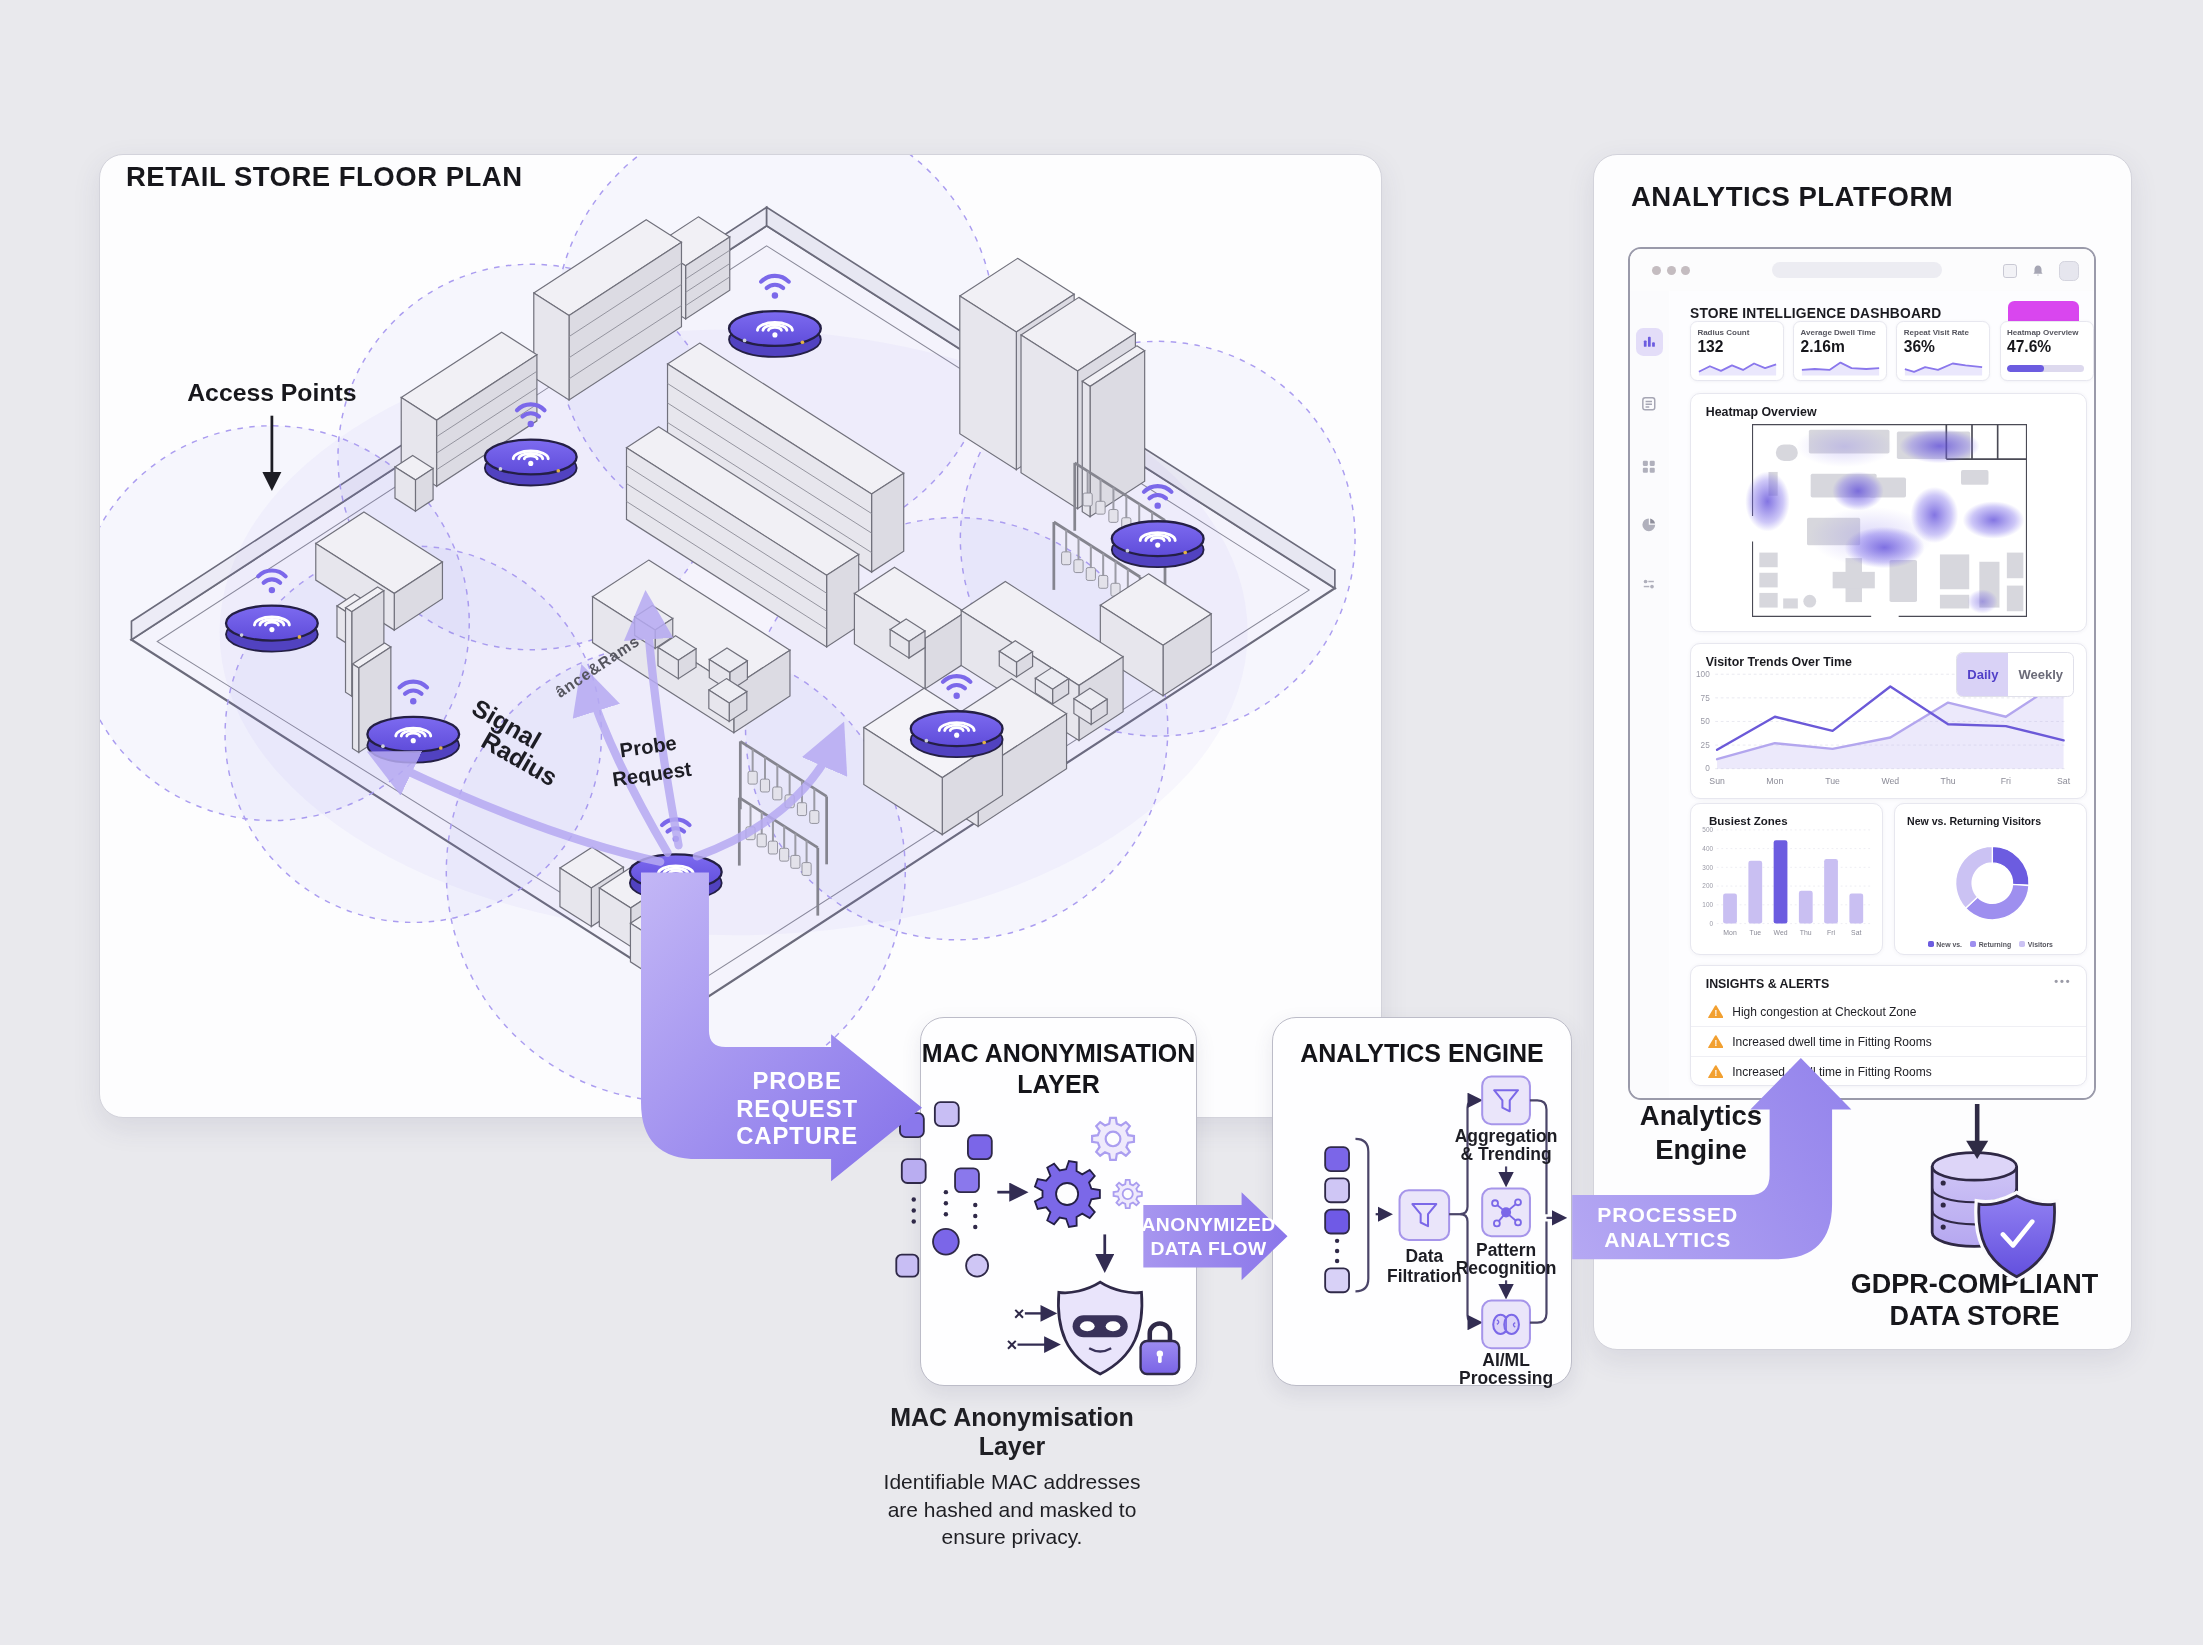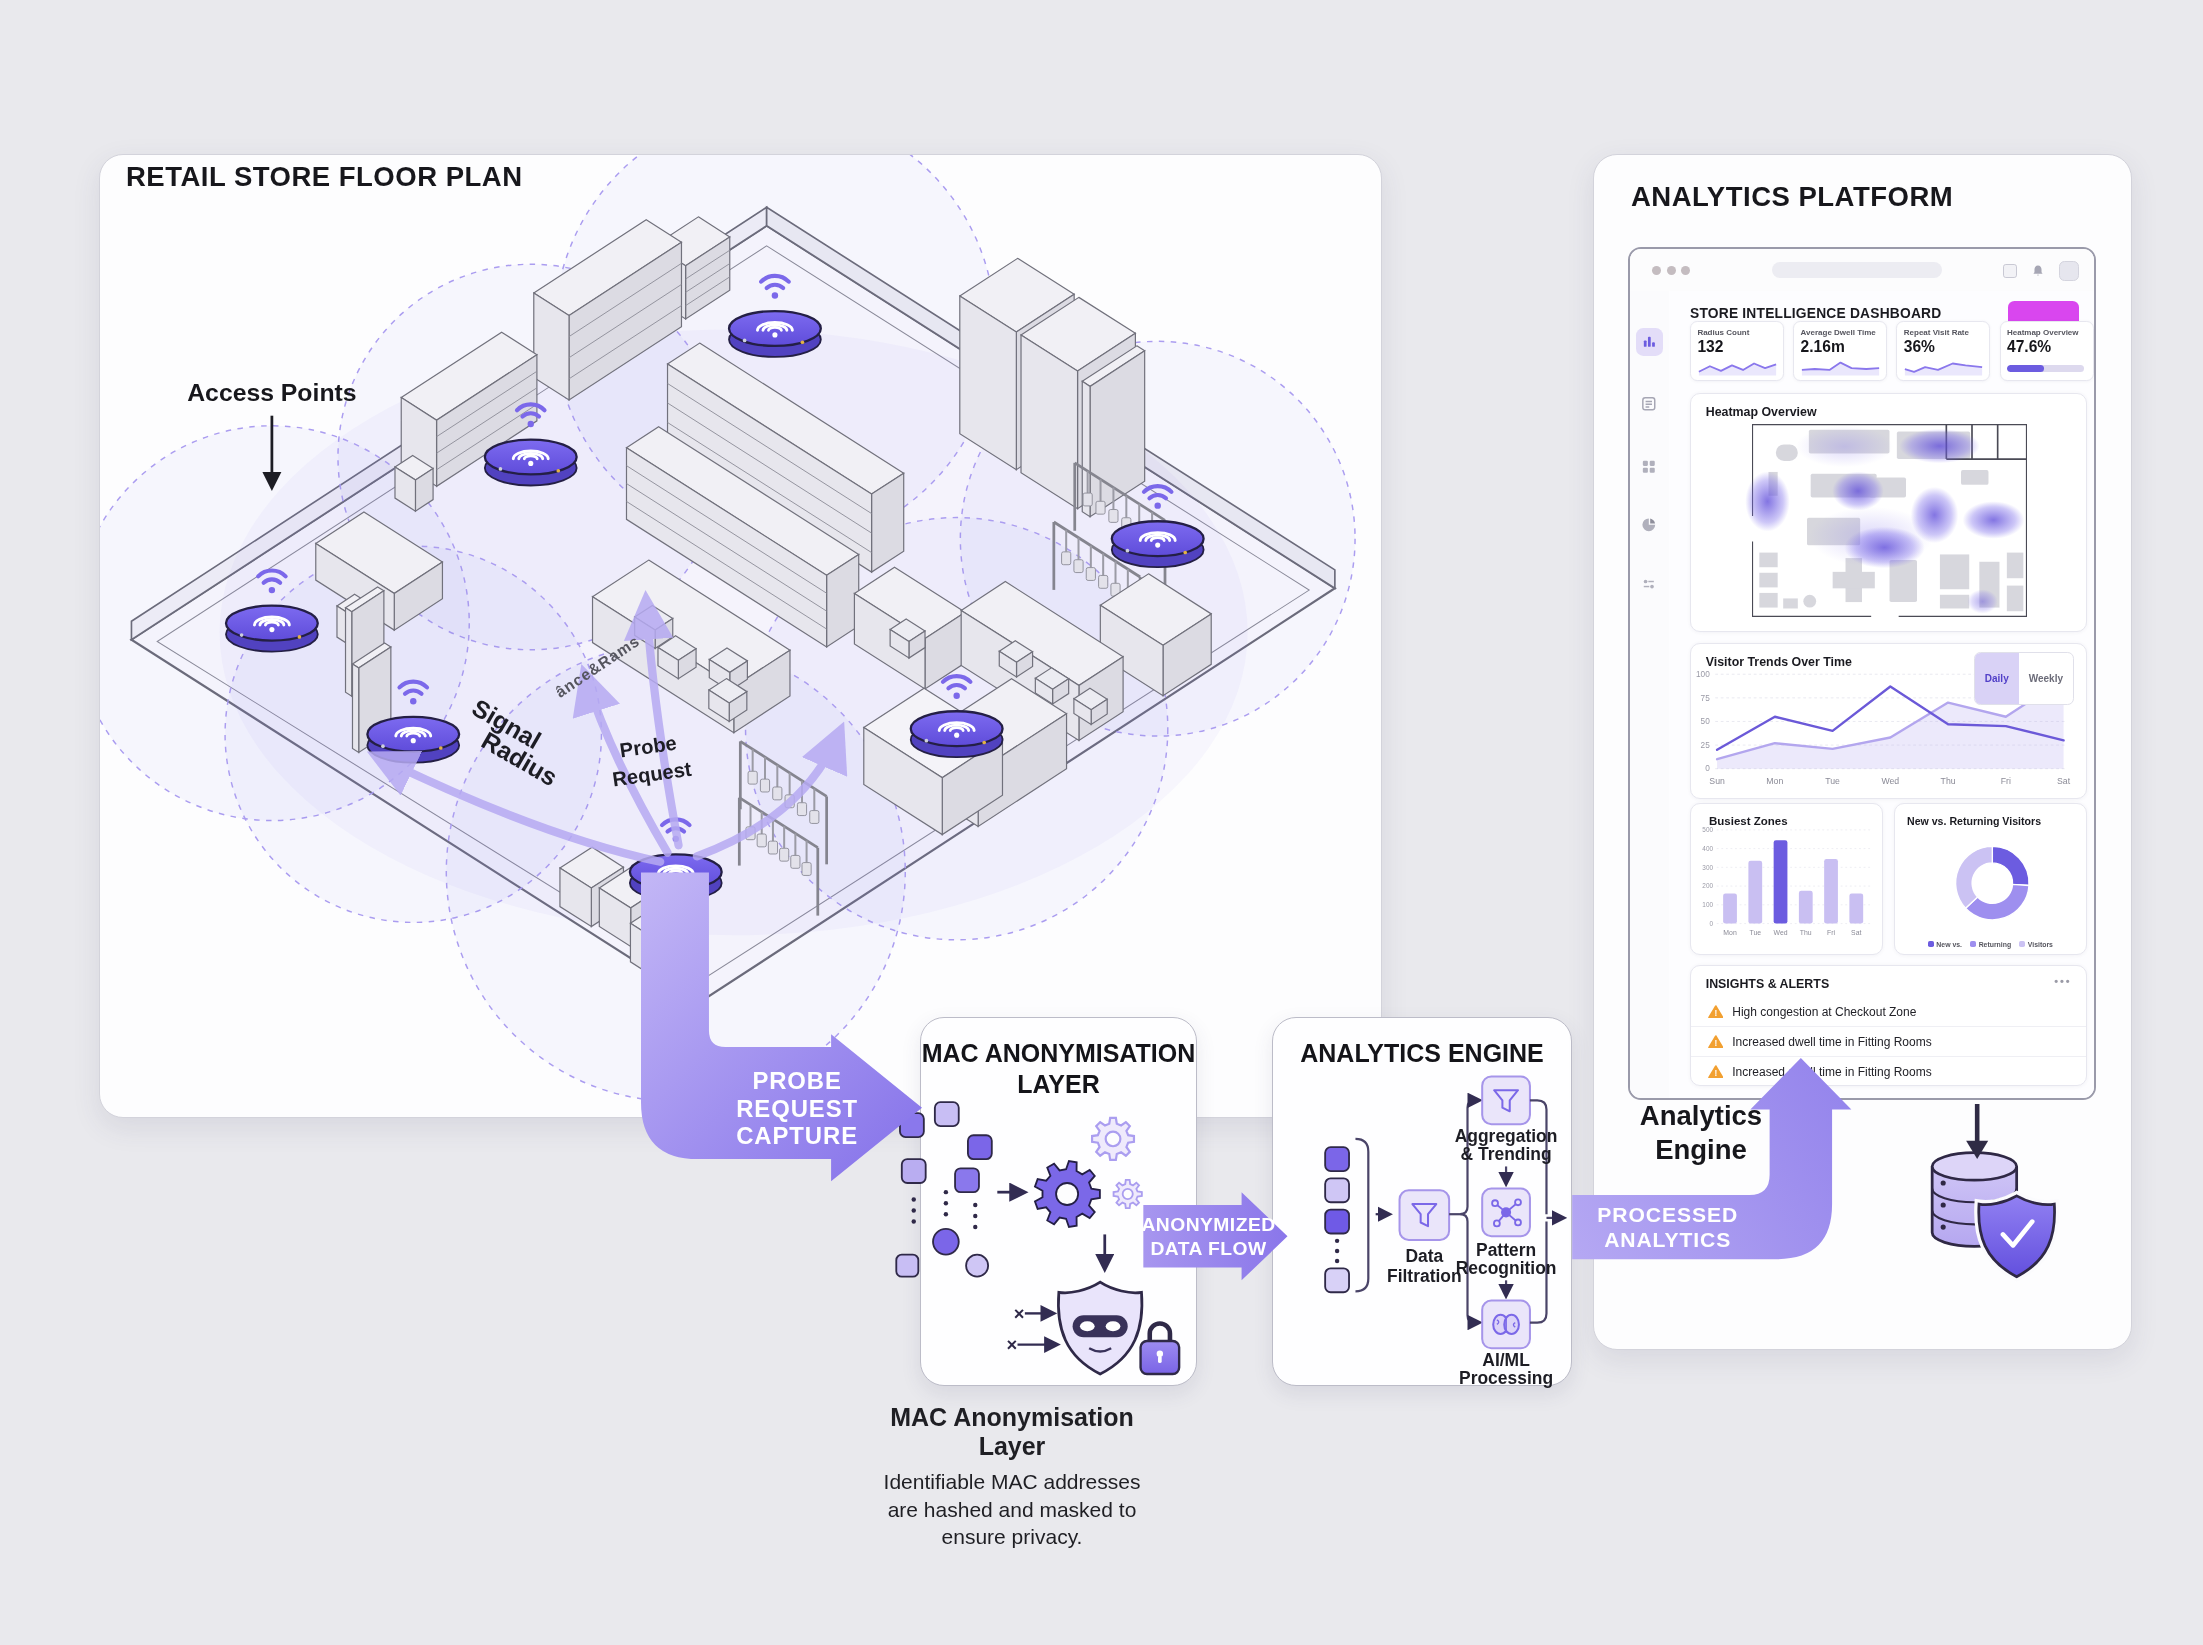--- a/index.html
+++ b/index.html
@@ -49,21 +49,21 @@
   .pbar{position:absolute;left:6.4px;bottom:8.3px;width:77px;height:6.4px;border-radius:3.7px;background:#ddd9ee;overflow:hidden;}
   .pbar i{display:block;height:100%;background:#6c5ce0;border-radius:3.7px;}
   .card{position:absolute;background:#fff;border:1.4px solid #e7e7ef;border-radius:10px;box-shadow:0 0.9px 3.7px rgba(60,60,90,.05);}
   .card .c-title{position:absolute;left:14.7px;top:11px;font-size:12.4px;font-weight:700;color:#1a1a20;z-index:3;}
   .hm-card{left:21px;top:102px;width:395px;height:237px;}
   .hm-map{position:absolute;left:61px;top:30px;width:275px;height:193px;}
   .blob{position:absolute;border-radius:50%;background:radial-gradient(closest-side,rgba(96,78,218,.78),rgba(124,108,235,.38) 55%,rgba(150,138,240,0) 78%);}
   .blob.soft{background:radial-gradient(closest-side,rgba(140,126,238,.30),rgba(150,138,240,0) 75%);}
   .tr-card{left:21px;top:352px;width:395px;height:154px;}
   .toggle{position:absolute;right:12px;top:8.3px;display:flex;border:1.1px solid #e0e0ea;border-radius:6.4px;overflow:hidden;z-index:3;background:#fff;}
-  .toggle span{font-size:10px;padding:20px 10px;color:#6b6b78;font-weight:700;}
+  .toggle span{font-size:13px;padding:14px 10px;color:#6b6b78;font-weight:700;}
   .toggle span.on{background:#d9d2f6;color:#5240c8;}
   .z-card{left:21px;top:512px;width:191px;height:150px;}
   .d-card{left:225px;top:512px;width:191px;height:150px;}
   .d-card .c-title{font-size:10.6px;left:12px;}
   .z-card .c-title{font-size:11.5px;left:12px;padding-left:6px;}
   .donut-legend{position:absolute;left:0;right:0;bottom:6.4px;display:flex;justify-content:center;gap:8.3px;z-index:3;}
   .donut-legend .li{display:flex;align-items:center;gap:2.8px;font-size:6.9px;color:#55555e;font-weight:700;}
   .donut-legend .dot{width:5.5px;height:5.5px;border-radius:1.8px;}
   .in-card{left:21px;top:674px;width:395px;height:119px;}
   .in-menu{position:absolute;right:14.7px;top:9.2px;color:#9a9aa6;font-size:11px;letter-spacing:1.8px;font-weight:700;}
@@ -628,20 +628,24 @@
               </div>
             </div>
         </div>
       </div>
     </div>
 
     <div class="engine-label">
       <div>Analytics</div>
       <div>Engine</div>
     </div>
+    <div class="gdpr-title">
+      <div>GDPR-COMPLIANT</div>
+      <div>DATA STORE</div>
+    </div>
   </section>
 
 
   <svg id="diagram-svg" width="2204" height="1646" viewBox="0 0 2400 1792">
     <defs>
       <marker id="mD" markerWidth="7" markerHeight="7" refX="5" refY="3.5" orient="auto">
           <path d="M0,0 L7,3.5 L0,7 Z" fill="#322c52"></path>
         </marker>
       <linearGradient id="gLock" x1="0" y1="0" x2="0" y2="1">
           <stop offset="0" stop-color="#9d8cf2"></stop>

